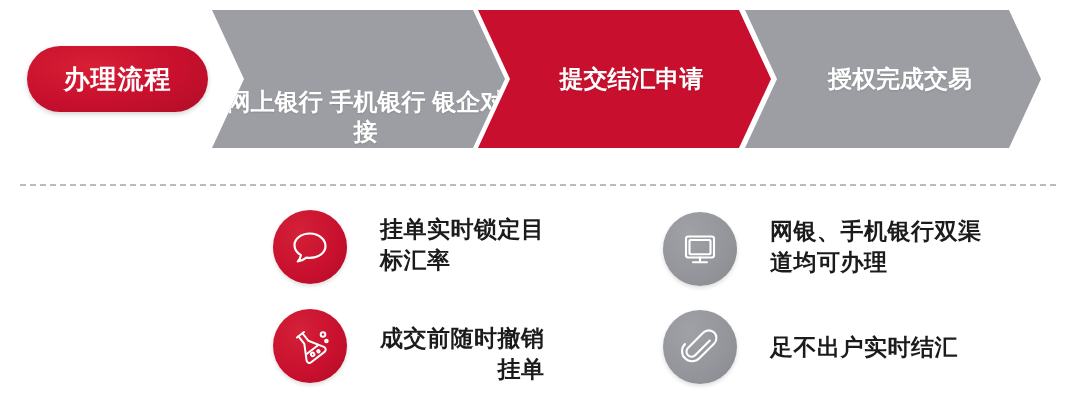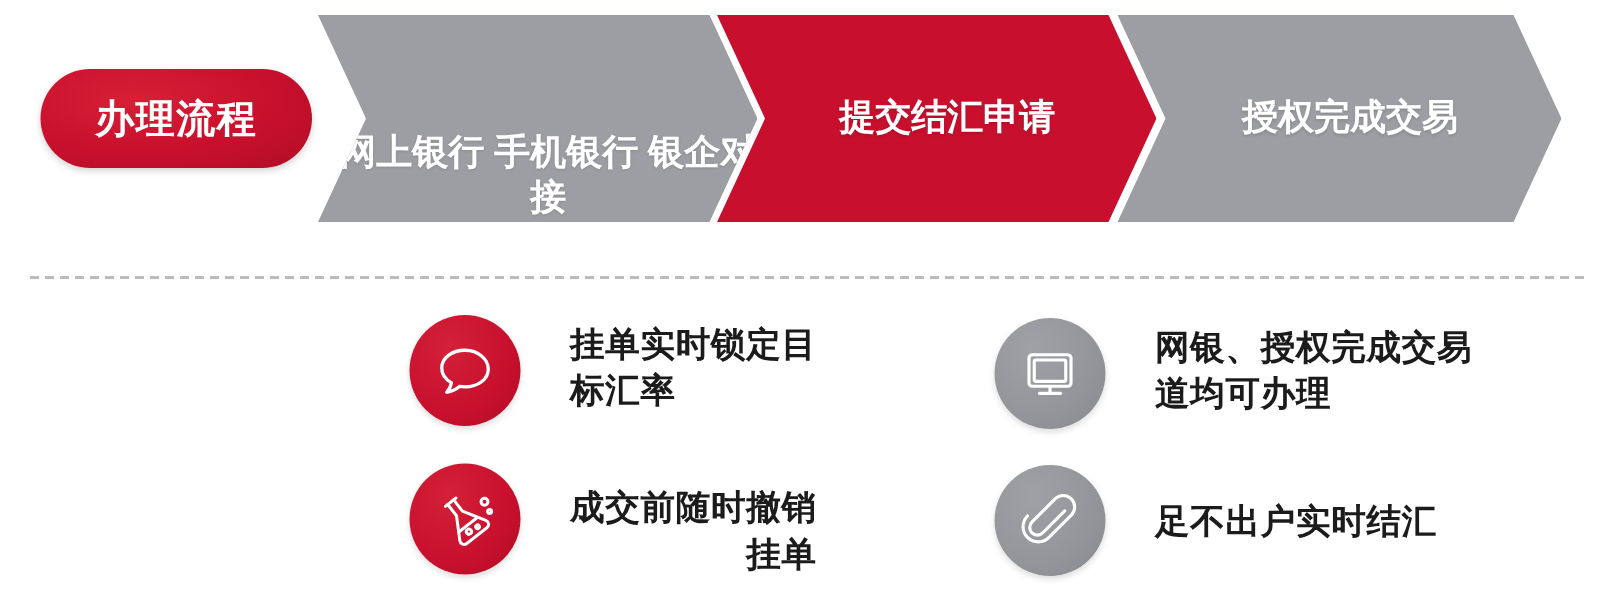--- a/index.html
+++ b/index.html
@@ -149,21 +149,21 @@
 
     <div class="feature-item" id="feature-3">
       <div class="f-icon gray">
         <svg width="42" height="40" viewBox="0 0 42 40" fill="none" stroke="#ffffff" stroke-width="2.1" stroke-linecap="round" stroke-linejoin="round">
           <rect x="7" y="7.5" width="28" height="21" rx="2.2"></rect>
           <rect x="10.5" y="11" width="21" height="14.2" rx="1"></rect>
           <path d="M21 28.5v4.5"></path>
           <path d="M14 33.2h14"></path>
         </svg>
       </div>
-      <div class="f-text">网银、授权完成交易
+      <div class="f-text">网银、手机银行双渠
 道均可办理</div>
     </div>
 
     <div class="feature-item" id="feature-4">
       <div class="f-icon gray">
         <svg width="42" height="42" viewBox="0 0 42 42" fill="none" stroke="#ffffff" stroke-width="2.1" stroke-linecap="round" stroke-linejoin="round">
           <path d="M30.8 14.6 16.4 29a5.1 5.1 0 1 1-7.2-7.2L24.4 6.6
                    a7.6 7.6 0 0 1 10.8 10.8L20.3 32.3
                    a10.1 10.1 0 0 1-14.3-14.3"></path>
         </svg>

